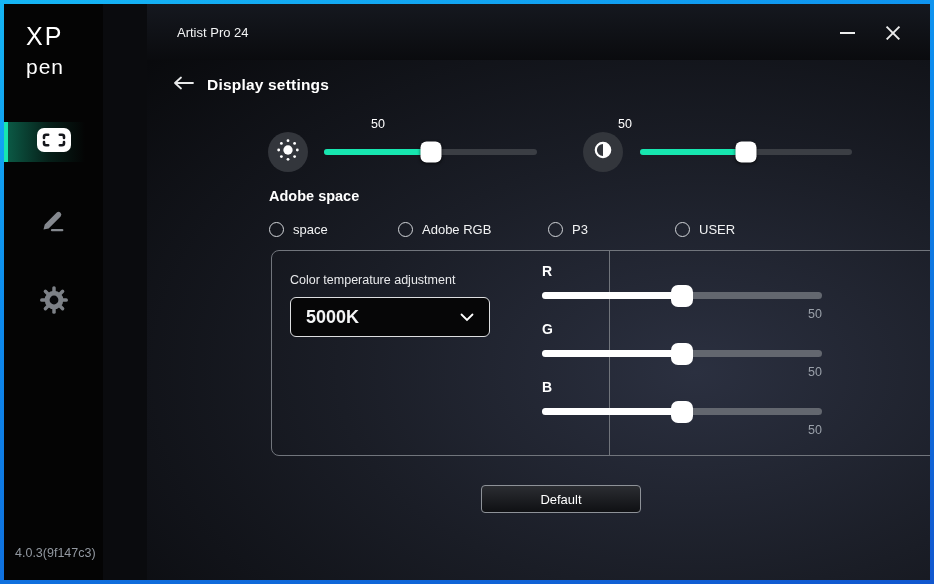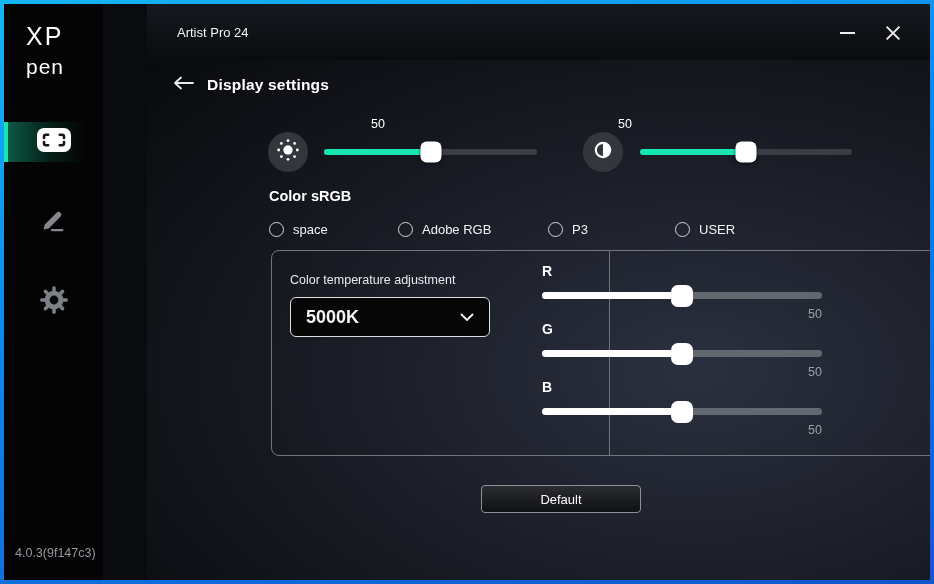--- a/index.html
+++ b/index.html
@@ -205,21 +205,21 @@
               <path d="M12 4.8 a7.2 7.2 0 0 1 0 14.4 Z" fill="#ffffff"></path>
             </svg>
           </span>
         </div>
         <div class="slider-val" style="left:471px; top:57px;">50</div>
         <div class="track" style="left:493px; top:89px; width:212px;">
           <div class="fill" style="width: 50%;"></div>
           <div class="thumb" style="left: 50%;"></div>
         </div>
 
-        <div class="section-label" style="left:122px; top:128px;">Color sRGB</div>
+        <div class="section-label" style="left:122px; top:128px;">Adobe space</div>
 
         <div class="radio-opt" style="left:122px;">
           <span class="radio-circle"></span>
           <span class="radio-label">space</span>
         </div>
         <div class="radio-opt" style="left:251px;">
           <span class="radio-circle"></span>
           <span class="radio-label">Adobe RGB</span>
         </div>
         <div class="radio-opt" style="left:401px;">

